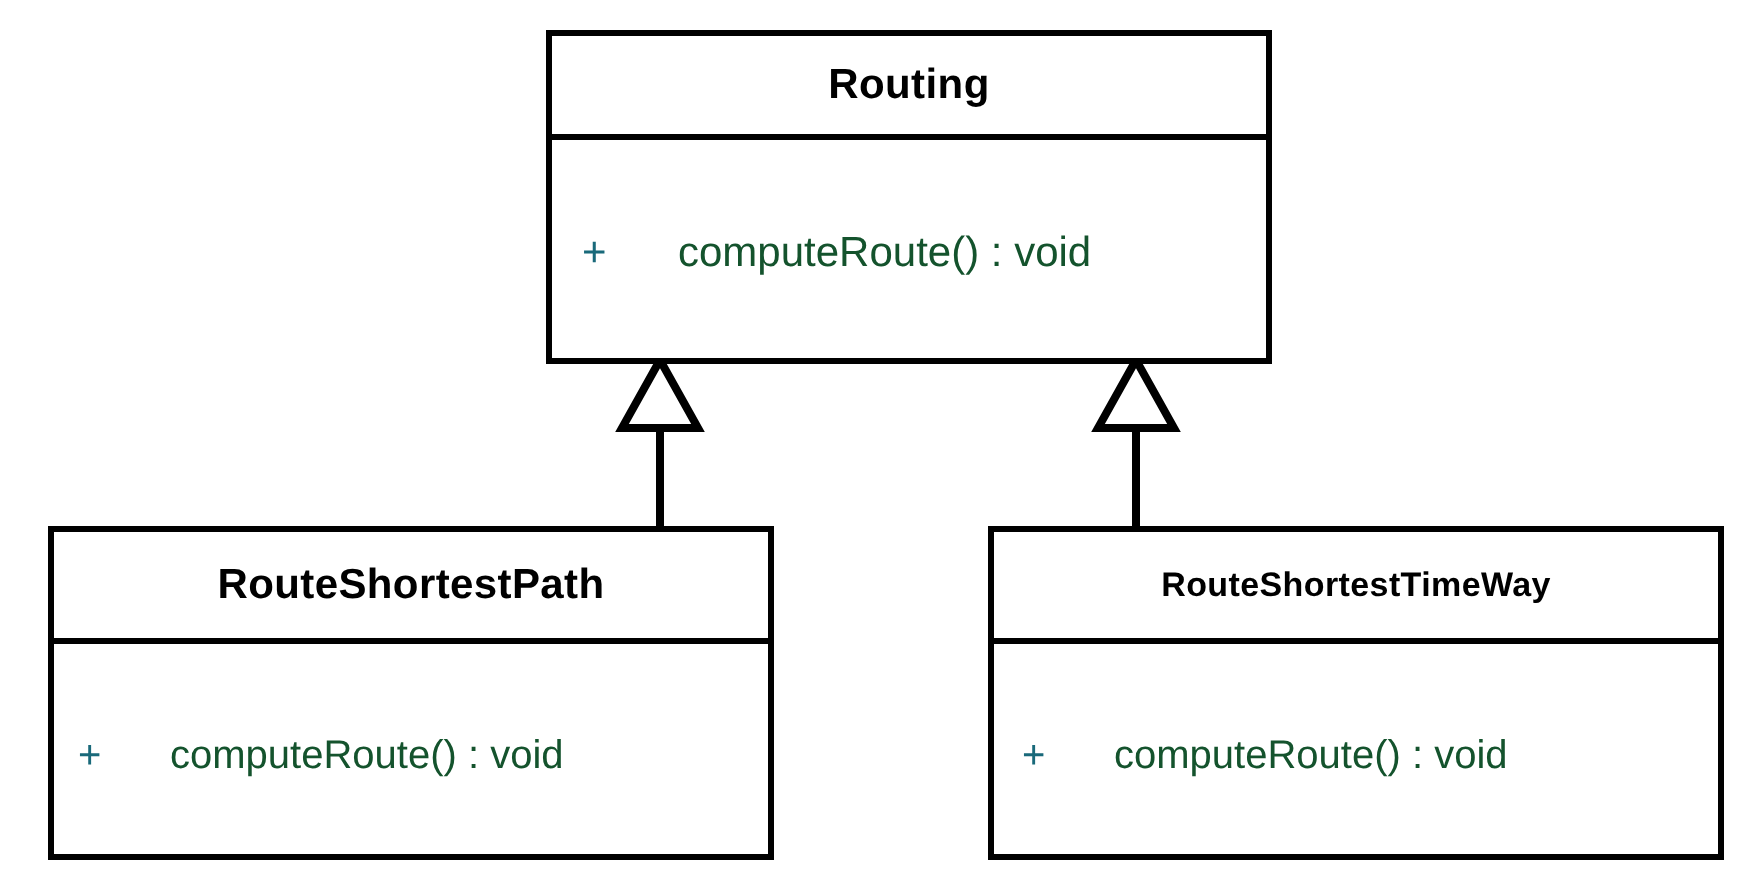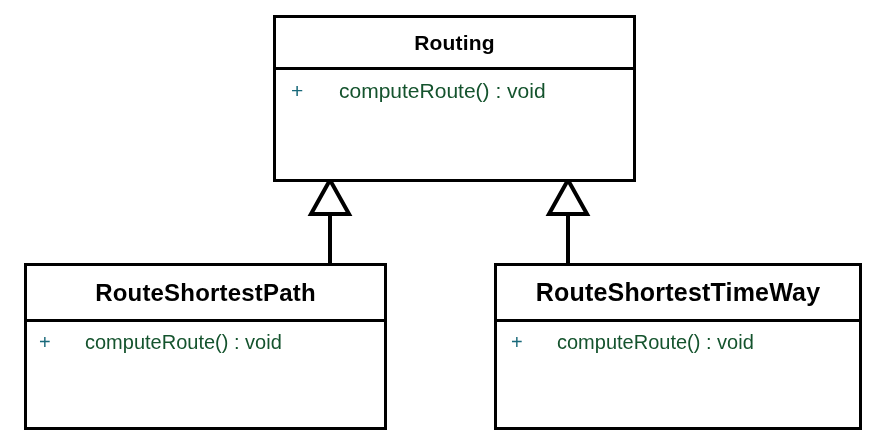--- a/index.html
+++ b/index.html
@@ -27,20 +27,21 @@
 
   
   .uml-class {
     position: absolute;
     box-sizing: border-box;
     background: #ffffff;
     border: 3px solid #000000;
     display: flex;
     flex-direction: column;
     z-index: 3;
+    gap: 36px;
   }
 
   .uml-class-name {
     box-sizing: border-box;
     width: 100%;
     text-align: center;
     font-weight: bold;
     color: #000000;
     letter-spacing: 0.2px;
     border-bottom: 3px solid #000000;
@@ -92,38 +93,38 @@
 
   
   #class-route-shortest-path {
     left: 24px;
     top: 263px;
     width: 363px;
     height: 167px;
   }
   #class-route-shortest-path .uml-class-name {
     height: 56px;
-    font-size: 24px;
+    font-size: 21px;
   }
   #class-route-shortest-path .uml-member {
     font-size: 20px;
     padding-left: 12px;
   }
   #class-route-shortest-path .uml-member-visibility { width: 46px; }
 
   
   #class-route-shortest-time-way {
     left: 494px;
     top: 263px;
     width: 368px;
     height: 167px;
   }
   #class-route-shortest-time-way .uml-class-name {
     height: 56px;
-    font-size: 25px;
+    font-size: 17px;
   }
   #class-route-shortest-time-way .uml-member {
     font-size: 20px;
     padding-left: 14px;
   }
   #class-route-shortest-time-way .uml-member-visibility { width: 46px; }
 
   
   #connector-layer {
     position: absolute;

